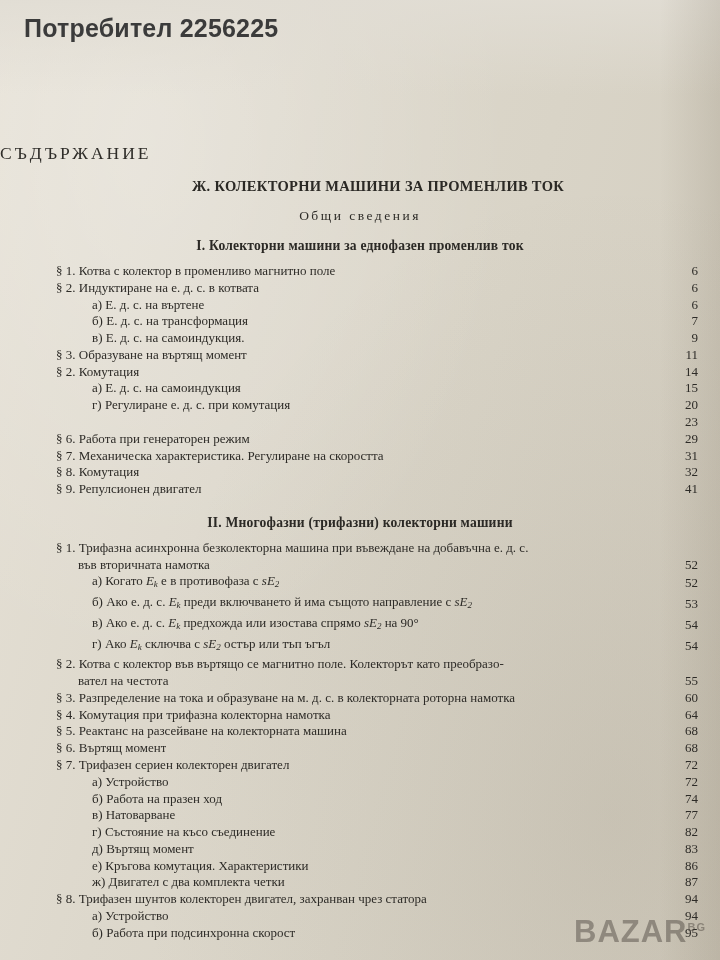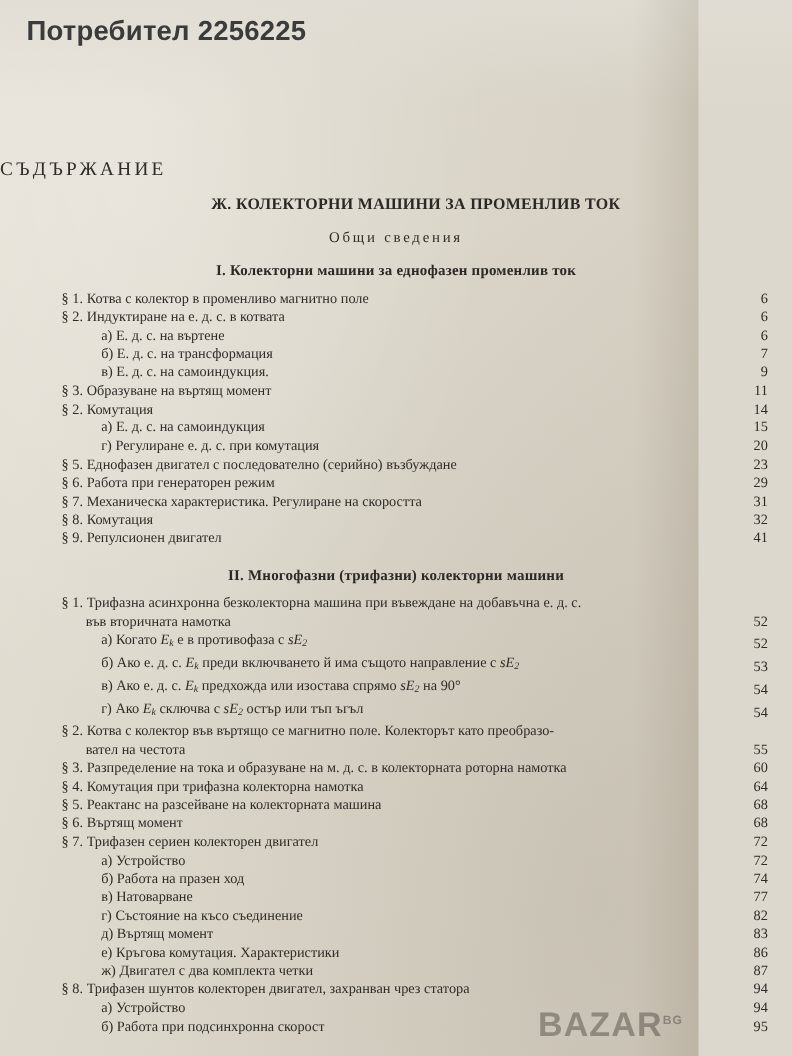--- a/index.html
+++ b/index.html
@@ -10,21 +10,21 @@
     width: 720px;
     height: 960px;
     background: #ddd8cd;
     font-family: "Liberation Serif", serif;
     overflow: hidden;
     position: relative;
   }
   #page {
     position: absolute;
     left: 0; top: 0;
-    width: 635px;
+    width: 720px;
     height: 960px;
     background: linear-gradient(105deg, #e6e1d6 0%, #ddd8cc 35%, #d9d4c7 60%, #d2ccbe 100%);
   }
   
   #page::after {
     content: "";
     position: absolute;
     left: 0; top: 0; right: 0; bottom: 0;
     background:
       radial-gradient(ellipse at 20% 15%, rgba(255,255,255,0.25) 0%, rgba(255,255,255,0) 45%),
@@ -83,21 +83,21 @@
   .section-head.sec2 {
     margin-top: 18px;
     margin-bottom: 9px;
   }
   .toc {
     margin-top: 9px;
     padding: 0 22px 0 56px;
   }
   .entry {
     display: flex;
-    align-items: flex-end;
+    align-items: center;
     font-size: 13px;
     color: #2d2b27;
     line-height: 15.6px;
     margin-bottom: 1.2px;
     white-space: nowrap;
   }
   .entry .label {
     flex: 0 1 auto;
     overflow: hidden;
     text-overflow: clip;
@@ -212,21 +212,20 @@
           <span class="label">а) Е. д. с. на самоиндукция</span>
           <span class="leader"></span>
           <span class="page">15</span>
         </div>
         <div class="entry lvl2">
           <span class="label">г) Регулиране е. д. с. при комутация</span>
           <span class="leader"></span>
           <span class="page">20</span>
         </div>
         <div class="entry lvl1">
-          <span class="label">§ 5. Еднофазен двигател с последователно (серийно) възбуждане</span>
           <span class="leader"></span>
           <span class="page">23</span>
         </div>
         <div class="entry lvl1">
           <span class="label">§ 6. Работа при генераторен режим</span>
           <span class="leader"></span>
           <span class="page">29</span>
         </div>
         <div class="entry lvl1">
           <span class="label">§ 7. Механическа характеристика. Регулиране на скоростта</span>

